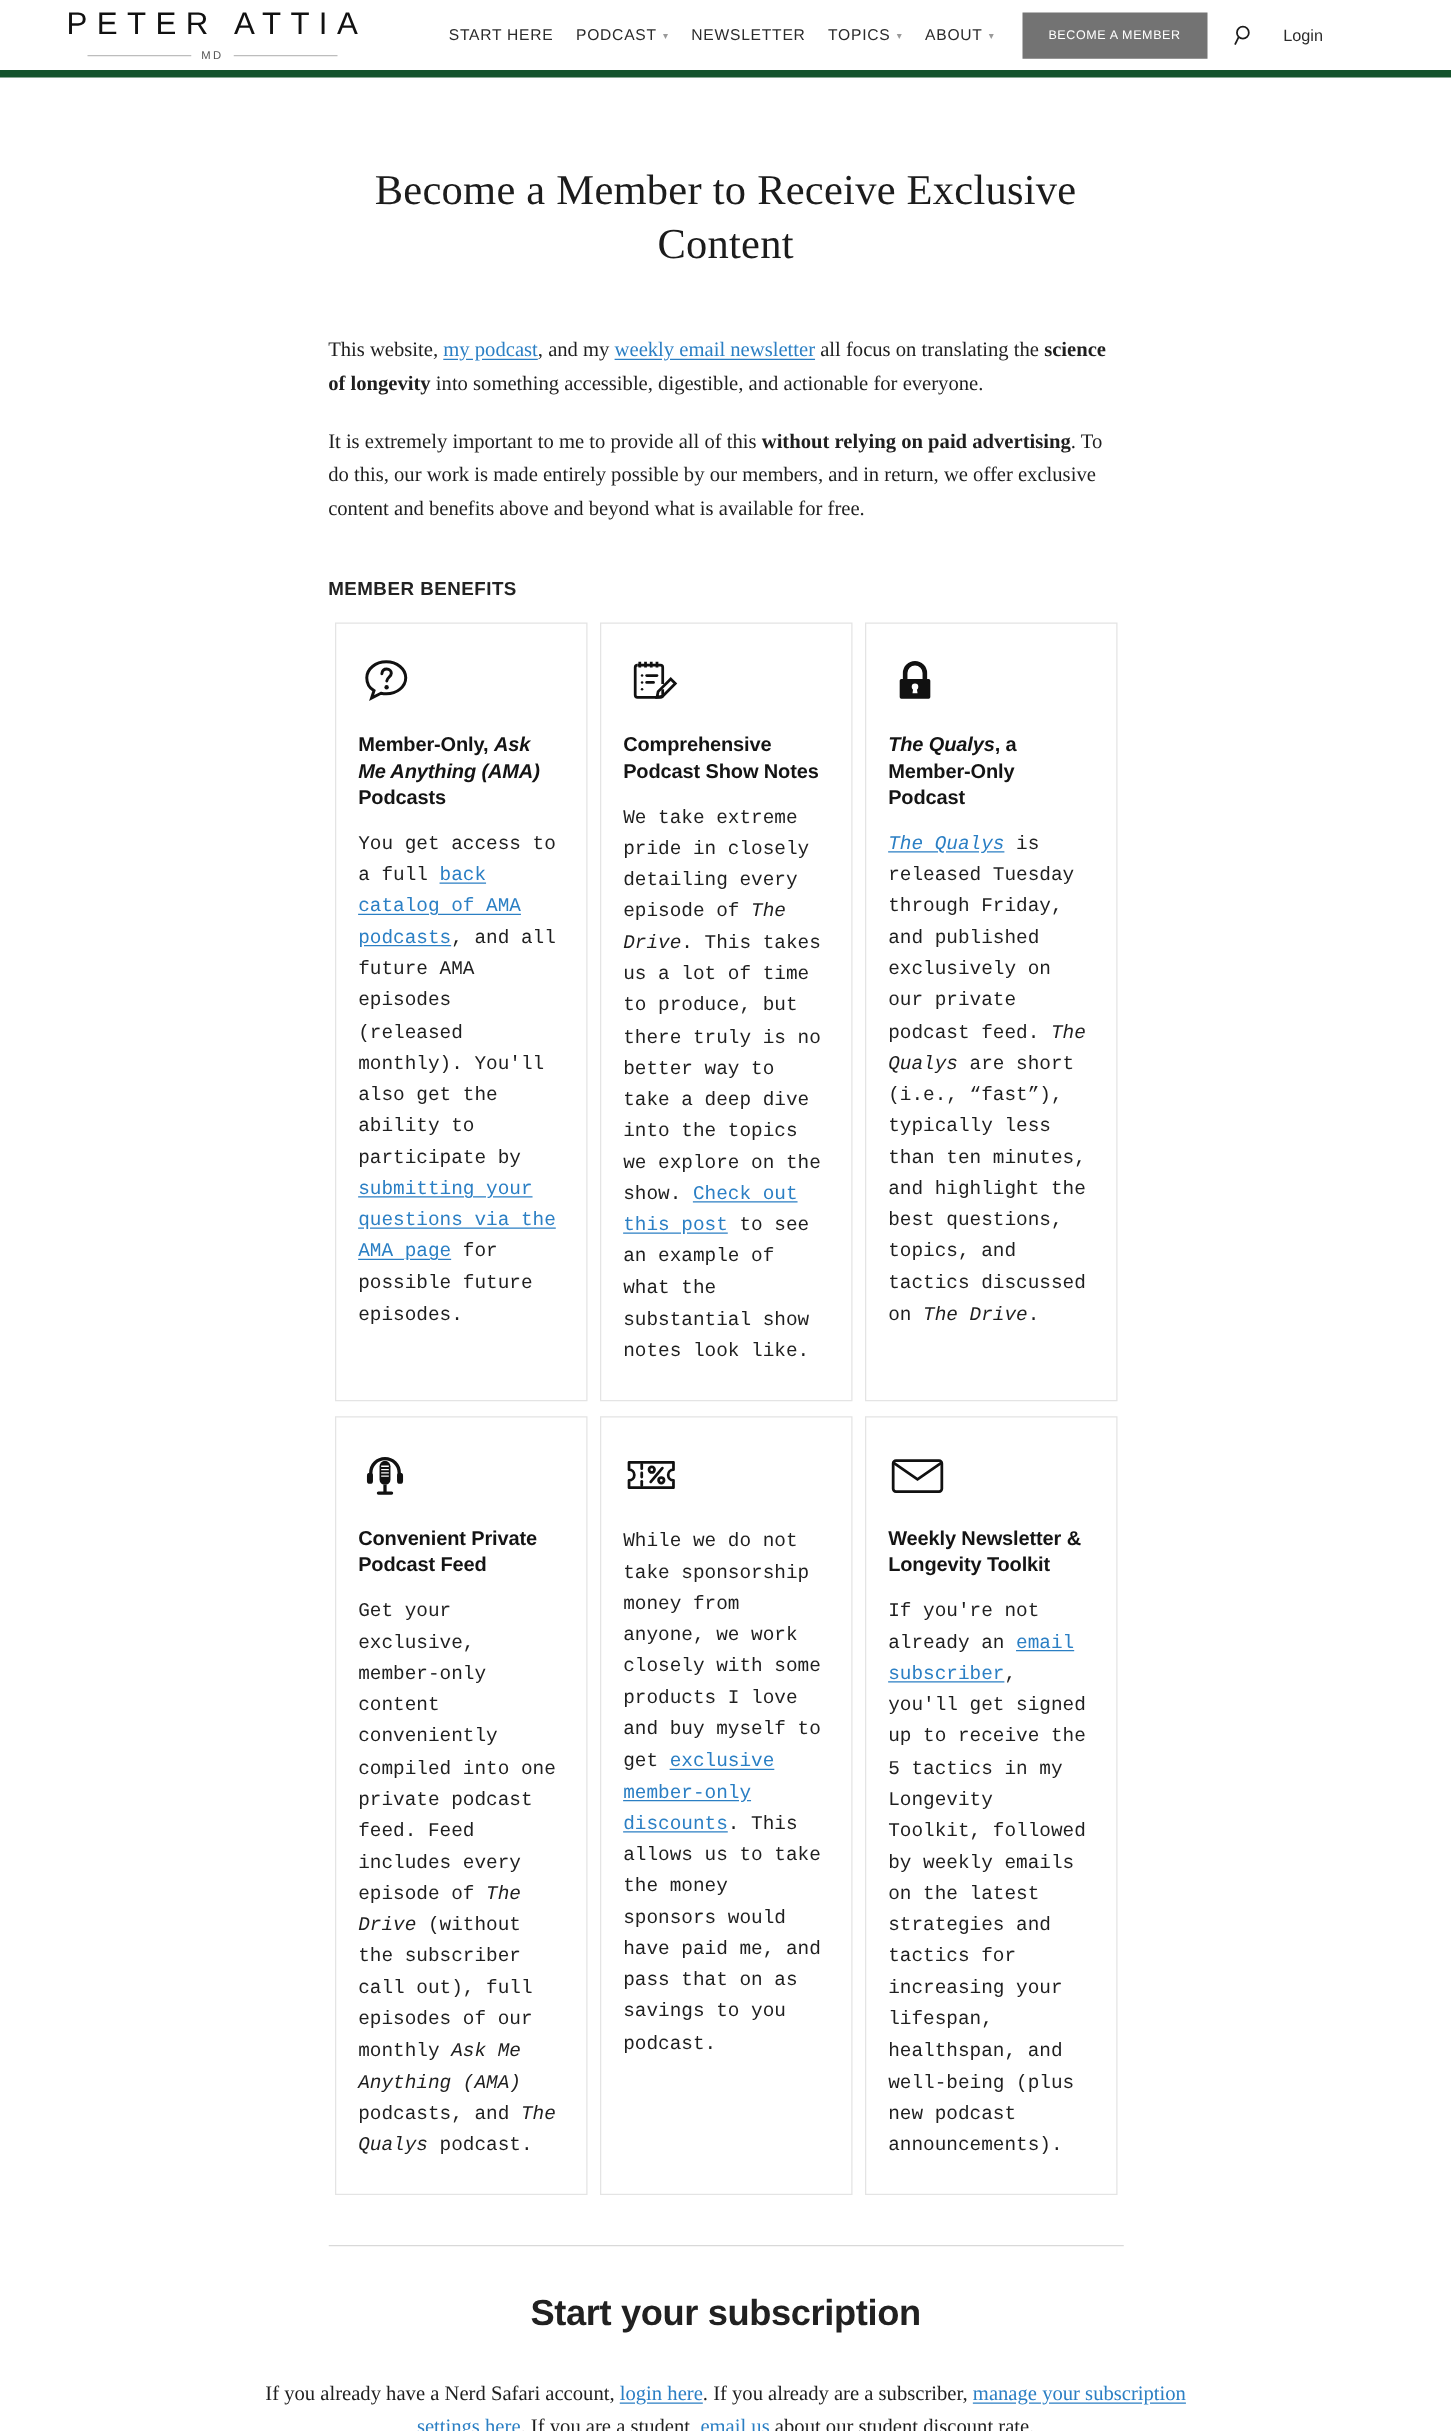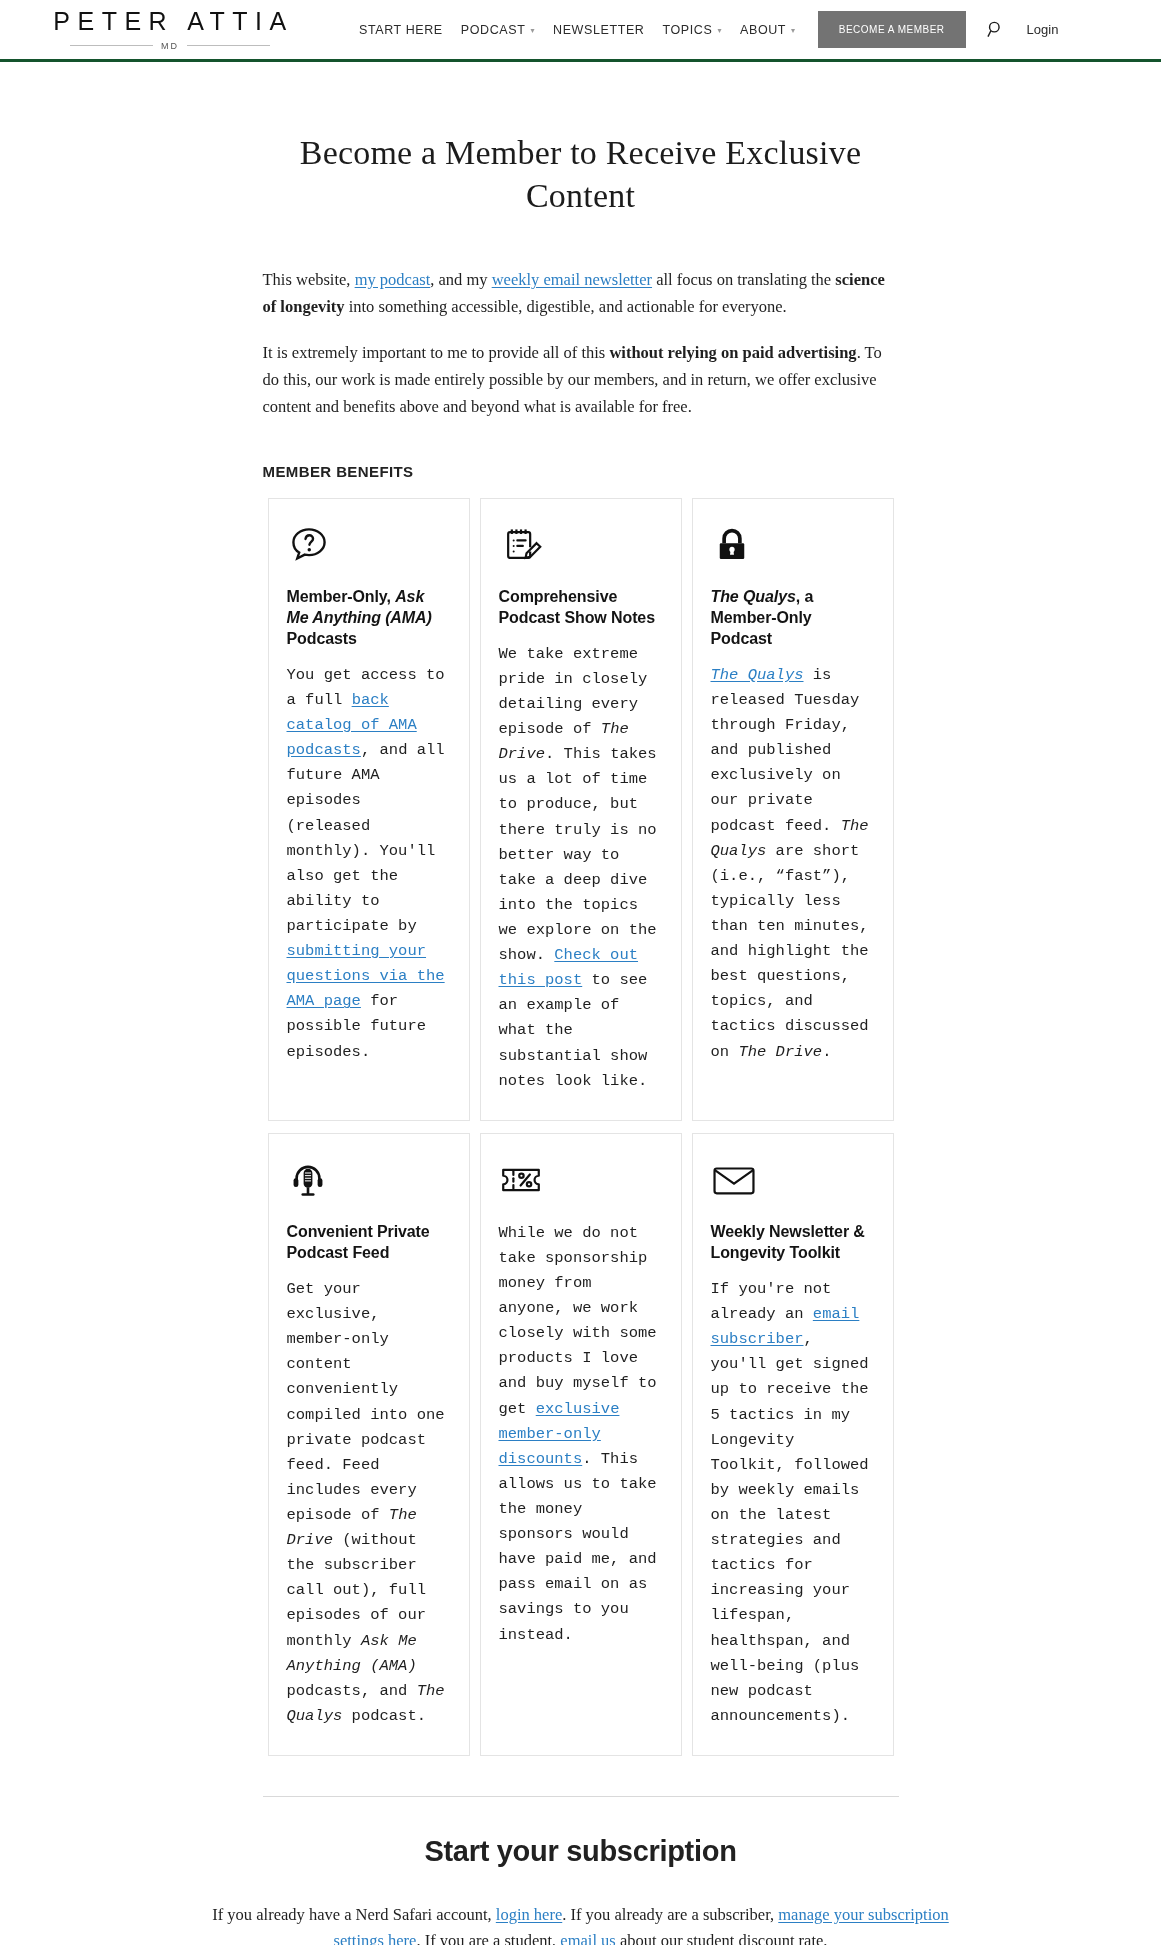--- a/index.html
+++ b/index.html
@@ -7,21 +7,21 @@
     width: 1161px;
     background: #ffffff;
     font-family: "Liberation Serif", serif;
     color: #1a1a1a;
   }
   body { position: relative; overflow-x: hidden; }
 
   
   .site-header {
     height: 62px;
-    border-bottom: 3px solid #14532d;
+    border-bottom: 6px solid #14532d;
     display: flex;
     align-items: center;
     padding: 0 40px 0 40px;
     background: #fff;
   }
   .logo-block {
     width: 250px;
     display: flex;
     flex-direction: column;
     align-items: center;
@@ -424,21 +424,21 @@
           <path d="M5 7h42v7a5 5 0 000 10v7H5v-7a5 5 0 000-10z" stroke-linejoin="round"></path>
           <line x1="17" y1="9" x2="17" y2="13" stroke-linecap="round"></line>
           <line x1="17" y1="17" x2="17" y2="21" stroke-linecap="round"></line>
           <line x1="17" y1="25" x2="17" y2="29" stroke-linecap="round"></line>
           <circle cx="26.5" cy="14" r="2.6"></circle>
           <circle cx="35.5" cy="24" r="2.6"></circle>
           <line x1="36.5" y1="12.5" x2="25.5" y2="25.5" stroke-linecap="round"></line>
         </svg>
       </div>
       <div class="card-body">
-        <span>While we do not take sponsorship money from anyone, we work closely with some products I love and buy myself to get </span><a class="lnk">exclusive member-only discounts</a><span>. This allows us to take the money sponsors would have paid me, and pass email on as savings to you instead.</span>
+        <span>While we do not take sponsorship money from anyone, we work closely with some products I love and buy myself to get </span><a class="lnk">exclusive member-only discounts</a><span>. This allows us to take the money sponsors would have paid me, and pass that on as savings to you podcast.</span>
       </div>
     </div>
 
     <div class="card">
       <div class="card-icon">
         <svg width="46" height="36" viewBox="0 0 52 38" fill="none" stroke="#111" stroke-width="2.5">
           <rect x="4" y="6" width="44" height="28" rx="2.5"></rect>
           <path d="M4.8 8.2L26 23 47.2 8.2" stroke-linecap="round"></path>
         </svg>
       </div>

